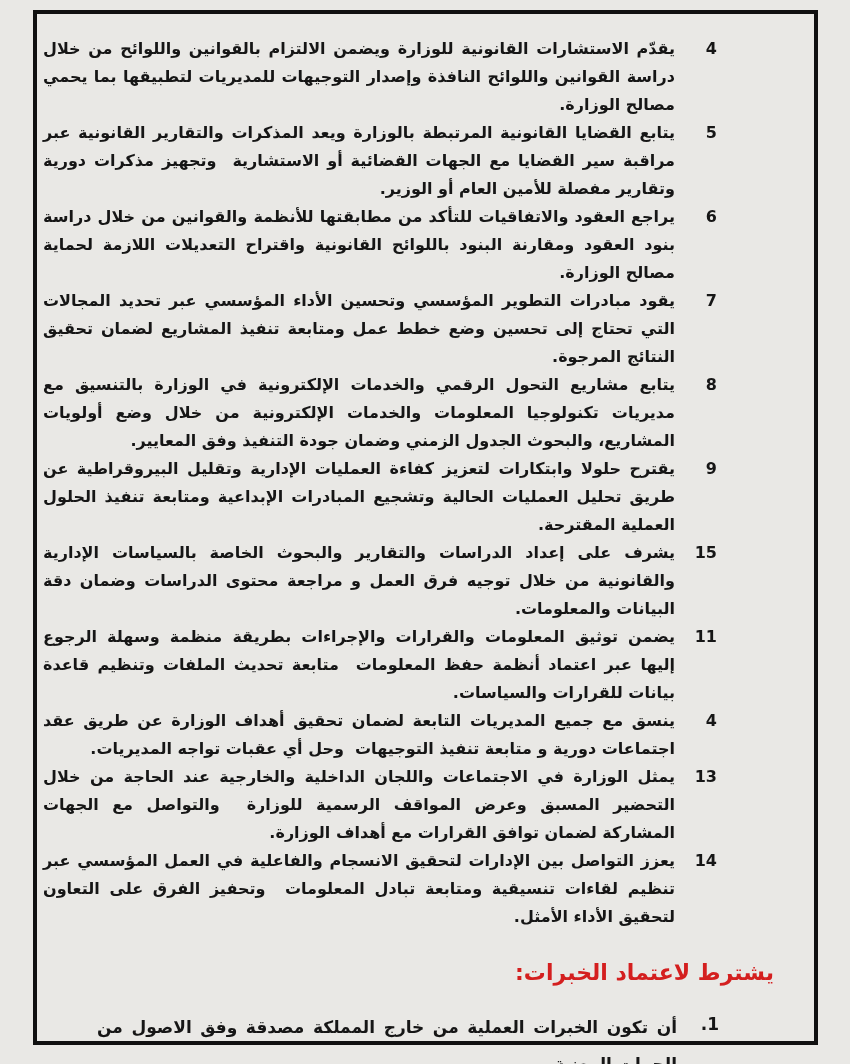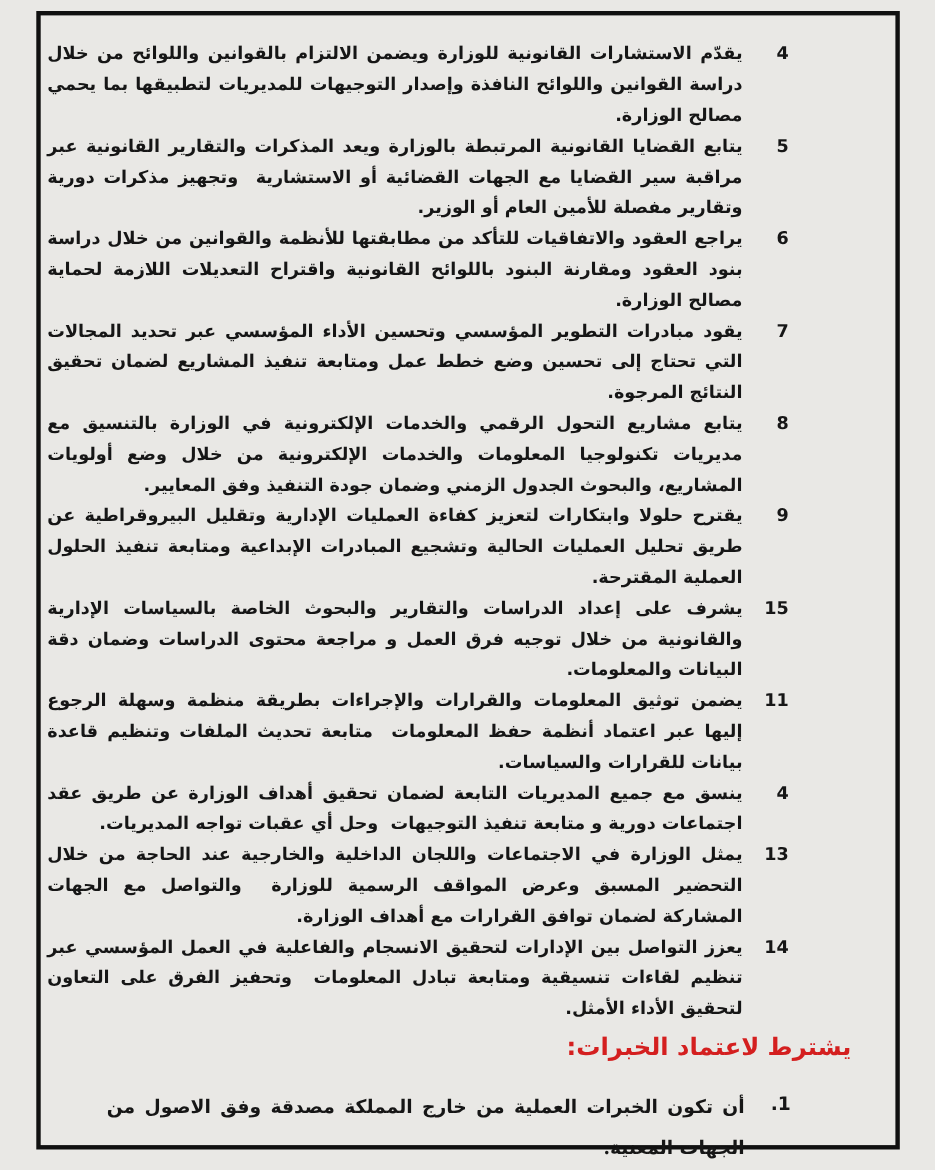--- a/index.html
+++ b/index.html
@@ -46,21 +46,21 @@
     margin: 0;
     font-size: 16px;
     font-weight: 700;
     line-height: 28px;
     color: #161616;
     text-align: justify;
     direction: rtl;
   }
   
   .req-heading {
-    margin: 9px 40px 24px 0;
+    margin: 29px 40px 24px 0;
     text-align: right;
     font-size: 22px;
     font-weight: 700;
     color: #d41f1f;
     direction: rtl;
   }
   
   .req-list {
     margin: 0 95px 0 60px;
   }

